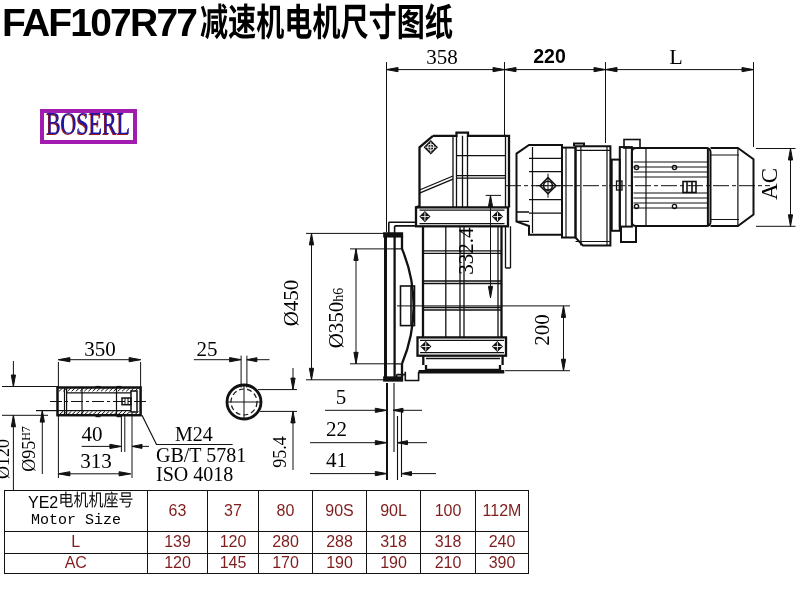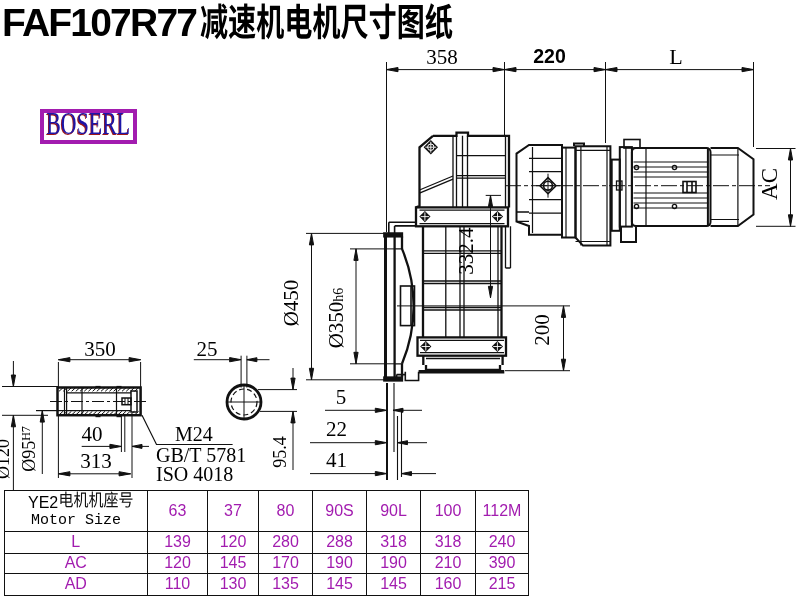--- a/index.html
+++ b/index.html
@@ -1,19 +1,19 @@
 <!DOCTYPE html>
 <html><head><meta charset="utf-8"><style>
 html,body{margin:0;padding:0;width:800px;height:596px;background:#fff;overflow:hidden}
 body{font-family:"Liberation Sans",sans-serif;position:relative}
 #ttl{position:absolute;left:0;top:0}
 #logo{position:absolute;left:40px;top:109px;width:88.5px;height:26.5px;border:4px solid #a21caf;}
 
 table{position:absolute;left:3.5px;top:490px;border-collapse:collapse;table-layout:fixed}
-td{border:1.6px solid #111;text-align:center;vertical-align:middle;font-size:16px;color:#a21caf;padding:0}
+td{border:1.6px solid #111;text-align:center;vertical-align:middle;font-size:16px;color:#7f1d1d;padding:0}
 </style></head><body>
 
 <svg id="ttl" width="470" height="46" viewBox="0 0 470 46">
 <text x="2" y="35.5" font-family="Liberation Sans" font-weight="bold" font-size="39" textLength="196">FAF107R77</text>
 <g fill="#000">
 <g transform="translate(200.0,35.8) scale(0.02810,-0.03800)">
         <path d="M402 534V447H637V534ZM34 758C76 669 119 552 134 480L236 524C218 595 171 708 127 794ZM22 8 127 -33C163 70 201 201 231 321L137 366C104 237 57 96 22 8ZM651 848 656 696H270V417C270 283 263 98 186 -31C211 -42 258 -73 277 -92C361 49 375 267 375 417V591H661C670 429 684 287 706 176C687 149 667 123 646 99V391H406V45H495V91H639C603 51 563 16 519 -14C542 -31 582 -69 598 -88C649 -48 696 -1 738 52C770 -38 812 -89 867 -90C906 -91 955 -51 979 131C961 140 916 168 898 190C892 96 882 44 867 44C848 45 830 88 814 162C876 265 924 385 959 519L860 539C841 462 817 390 787 324C778 402 770 493 764 591H965V696H881L944 748C920 778 871 820 830 848L762 795C799 766 843 726 866 696H759L755 848ZM495 298H567V183H495Z"></path>
       </g>
 <g transform="translate(228.1,35.8) scale(0.02810,-0.03800)">
         <path d="M46 752C101 700 170 628 200 580L297 654C263 701 191 769 136 817ZM279 491H38V380H164V114C120 94 71 59 25 16L98 -87C143 -31 195 28 230 28C255 28 288 1 335 -22C410 -60 497 -71 617 -71C715 -71 875 -65 941 -60C943 -28 960 26 973 57C876 43 723 35 621 35C515 35 422 42 355 75C322 91 299 106 279 117ZM459 516H569V430H459ZM685 516H798V430H685ZM569 848V763H321V663H569V608H349V339H517C463 273 379 211 296 179C321 157 355 115 372 88C444 124 514 184 569 253V71H685V248C759 200 832 145 872 103L945 185C897 231 807 291 724 339H914V608H685V663H947V763H685V848Z"></path>
@@ -481,23 +481,13 @@
 <tr style="height:20.5px">
         <td>AC</td>
         <td>120</td>
         <td>145</td>
         <td>170</td>
         <td>190</td>
         <td>190</td>
         <td>210</td>
         <td>390</td>
       </tr>
-<tr style="height:21.5px">
-        <td>AD</td>
-        <td>110</td>
-        <td>130</td>
-        <td>135</td>
-        <td>145</td>
-        <td>145</td>
-        <td>160</td>
-        <td>215</td>
-      </tr>
 </tbody>
   </table>
 </body></html>

